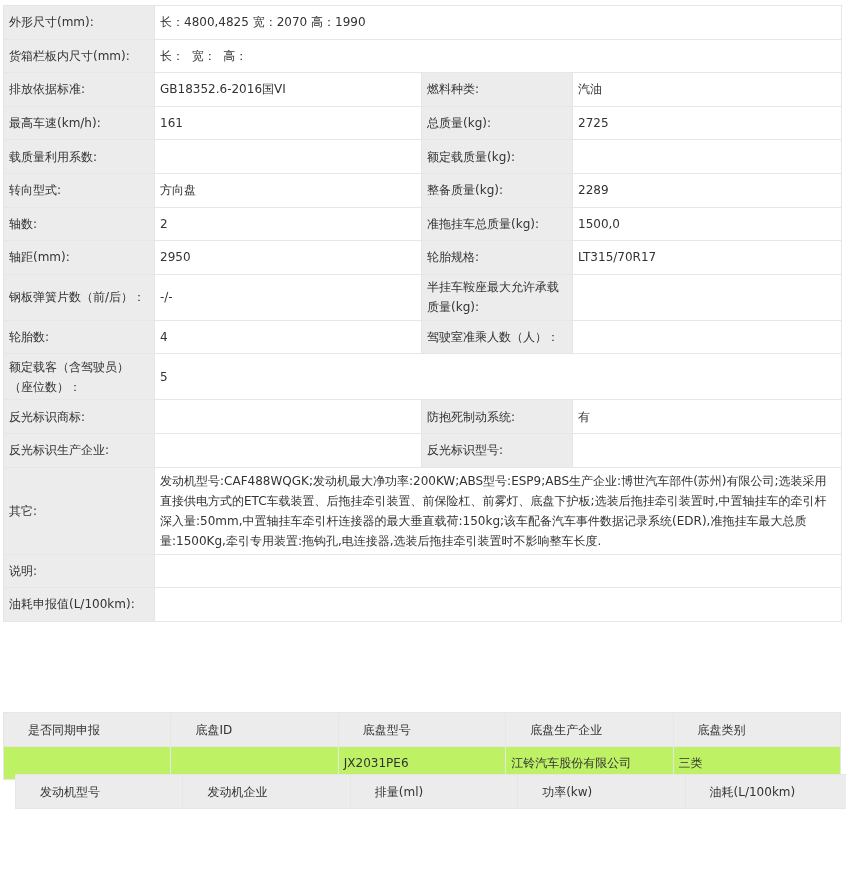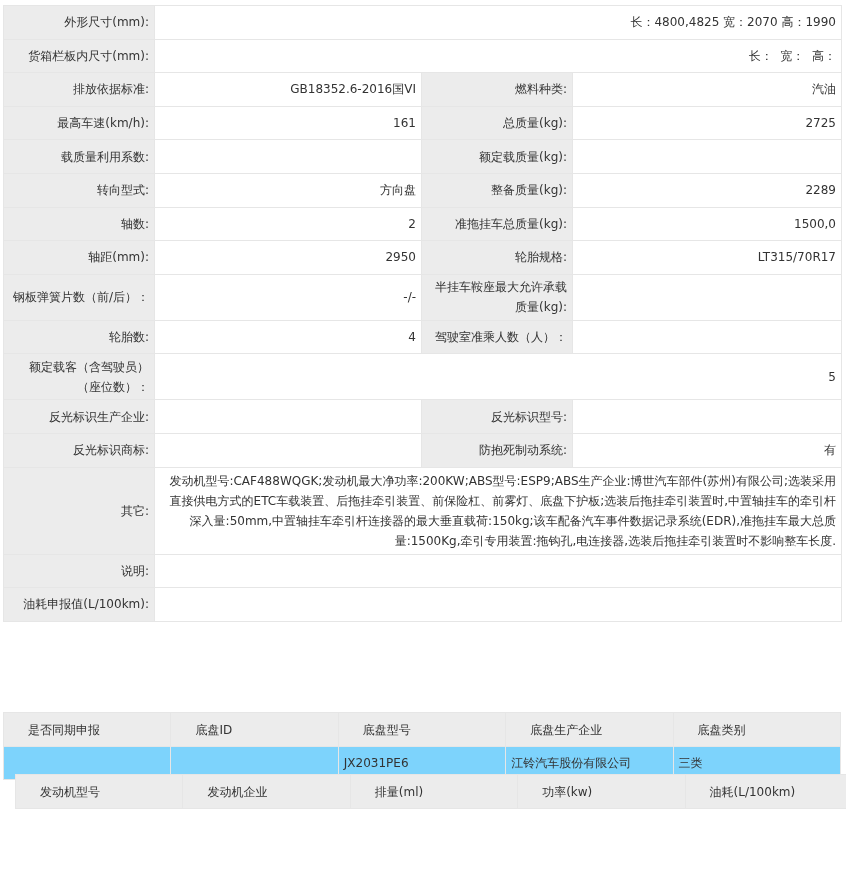--- a/index.html
+++ b/index.html
@@ -1,25 +1,25 @@
 <!DOCTYPE html>
 <html><head>
   <meta charset="utf-8">
   <style>
     * { box-sizing: border-box; margin: 0; padding: 0; }
     html, body { width: 846px; height: 880px; background: #ffffff; overflow: hidden; }
     body { font-family: "DejaVu Sans", "Liberation Sans", sans-serif; font-size: 12px; color: #333333; position: relative; }
     table { border-collapse: collapse; table-layout: fixed; position: absolute; left: 3px; width: 838px; }
     td, th { border: 1px solid #e6e6e6; padding: 0 5px; vertical-align: middle; line-height: 20px; text-align: left; font-weight: normal; }
-    .main td { height: 33.6px; text-align: right; }
+    .main td { height: 33.6px; }
     td.lbl { background: #ececec; color: #333333; }
     td.val { background: #ffffff; color: #333333; margin-left: 48px; }
     .main { top: 5px; }
     .sub th { background: #ececec; height: 34px; padding-left: 24px; }
-    .sub td { background: #7dd3fc; height: 33px; }
+    .sub td { background: #bef264; height: 33px; }
     .chassis { top: 712px; }
     .engine { top: 774px; margin-left: 12px; }
     .other-cell { line-height: 20px; padding-top: 3px; padding-bottom: 3px; }
   </style>
 </head>
 <body>
 
 <table class="main">
   <colgroup>
       <col style="width:151px">
@@ -82,30 +82,30 @@
     <td class="lbl">轮胎数:</td>
     <td class="val">4</td>
     <td class="lbl">驾驶室准乘人数（人）：</td>
     <td class="val"></td>
   </tr>
   <tr style="height:46px">
     <td class="lbl">额定载客（含驾驶员）（座位数）：</td>
     <td class="val" colspan="3">5</td>
   </tr>
   <tr>
+    <td class="lbl">反光标识商标:</td>
+    <td class="val"></td>
+    <td class="lbl">防抱死制动系统:</td>
+    <td class="val">有</td>
+  </tr>
+  <tr>
     <td class="lbl">反光标识生产企业:</td>
     <td class="val"></td>
     <td class="lbl">反光标识型号:</td>
     <td class="val"></td>
-  </tr>
-  <tr>
-    <td class="lbl">反光标识商标:</td>
-    <td class="val"></td>
-    <td class="lbl">防抱死制动系统:</td>
-    <td class="val">有</td>
   </tr>
   <tr style="height:85px">
     <td class="lbl">其它:</td>
     <td class="val other-cell" colspan="3">发动机型号:CAF488WQGK;发动机最大净功率:200KW;ABS型号:ESP9;ABS生产企业:博世汽车部件(苏州)有限公司;选装采用直接供电方式的ETC车载装置、后拖挂牵引装置、前保险杠、前雾灯、底盘下护板;选装后拖挂牵引装置时,中置轴挂车的牵引杆深入量:50mm,中置轴挂车牵引杆连接器的最大垂直载荷:150kg;该车配备汽车事件数据记录系统(EDR),准拖挂车最大总质量:1500Kg,牵引专用装置:拖钩孔,电连接器,选装后拖挂牵引装置时不影响整车长度.</td>
   </tr>
   <tr>
     <td class="lbl">说明:</td>
     <td class="val" colspan="3"></td>
   </tr>
   <tr>

